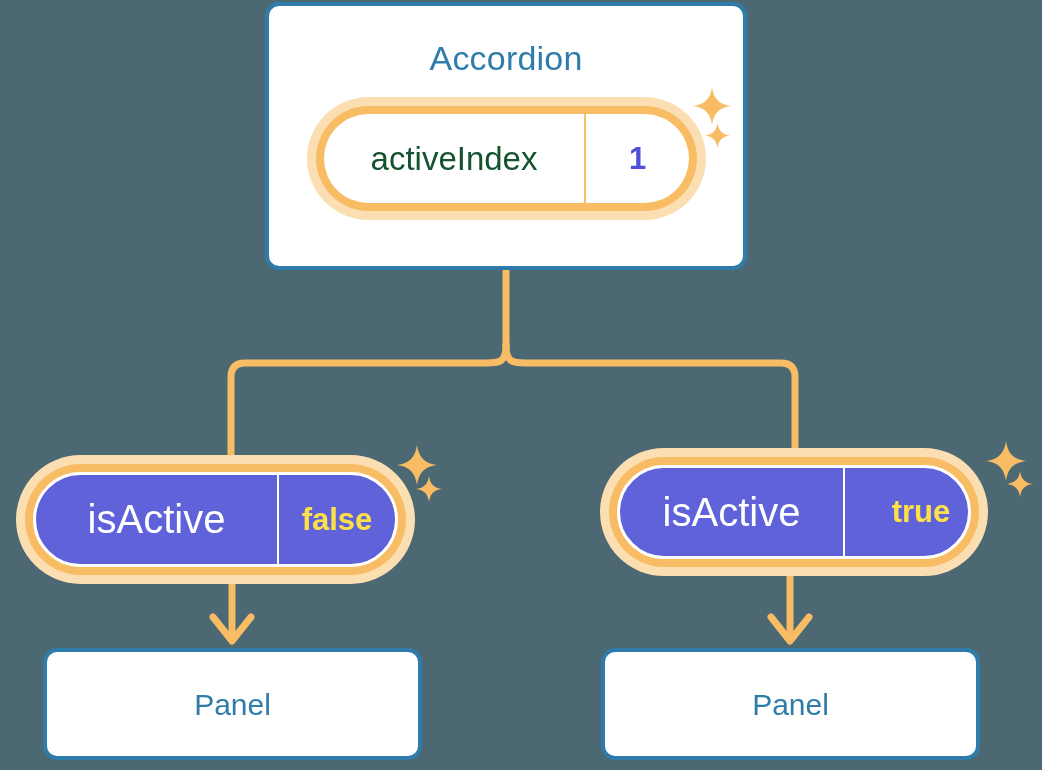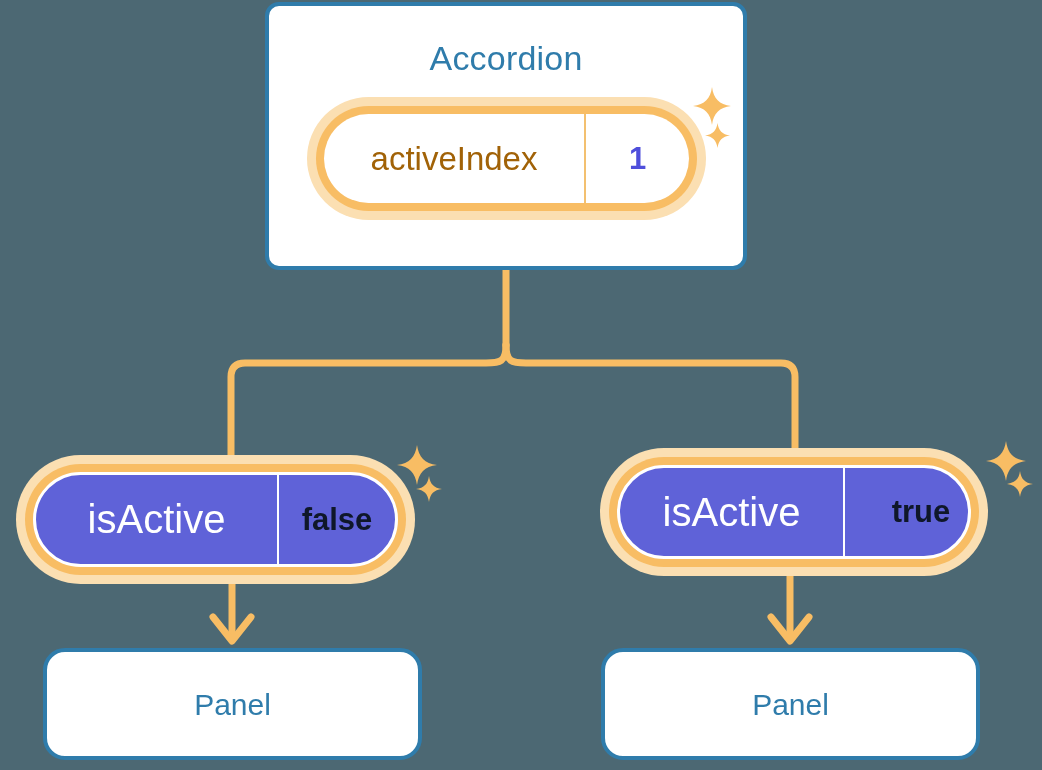--- a/index.html
+++ b/index.html
@@ -59,21 +59,21 @@
     white-space: nowrap;
   }
 
   #accordion-title { top: 33px; }
 
   
   .panel-card {
     position: absolute;
     background: #ffffff;
     border: 4px solid #2f7cab;
-    border-radius: 22px;
+    border-radius: 14px;
     height: 112px;
   }
 
   #panel-left  { left: 43px;  top: 648px; width: 379px; }
   #panel-right { left: 601px; top: 648px; width: 379px; }
 
   .panel-label {
     position: absolute;
     left: 0; right: 0;
     top: 36px;
@@ -126,21 +126,21 @@
   
   #pill-active-index {
     left: 307px;
     top: 97px;
     width: 399px;
     height: 123px;
   }
   #pill-active-index .pill-body { background: #ffffff; }
   #pill-active-index .pill-key {
     flex: 0 0 262px;
-    color: #a16207;
+    color: #14532d;
     font-size: 33px;
     font-weight: 400;
     border-right: 2px solid #f3c070;
   }
   #pill-active-index .pill-val {
     flex: 1 1 auto;
     color: #4f4fdb;
     font-size: 31px;
     font-weight: 700;
   }
@@ -150,21 +150,21 @@
     background: #5f62d8;
     border: 3px solid #ffffff;
   }
   .pill-purple .pill-key {
     color: #ffffff;
     font-size: 40px;
     font-weight: 400;
     border-right: 2px solid #ffffff;
   }
   .pill-purple .pill-val {
-    color: #0f172a;
+    color: #fde047;
     font-size: 31px;
     font-weight: 700;
   }
 
   #pill-is-active-false {
     left: 16px;
     top: 455px;
     width: 399px;
     height: 129px;
   }

